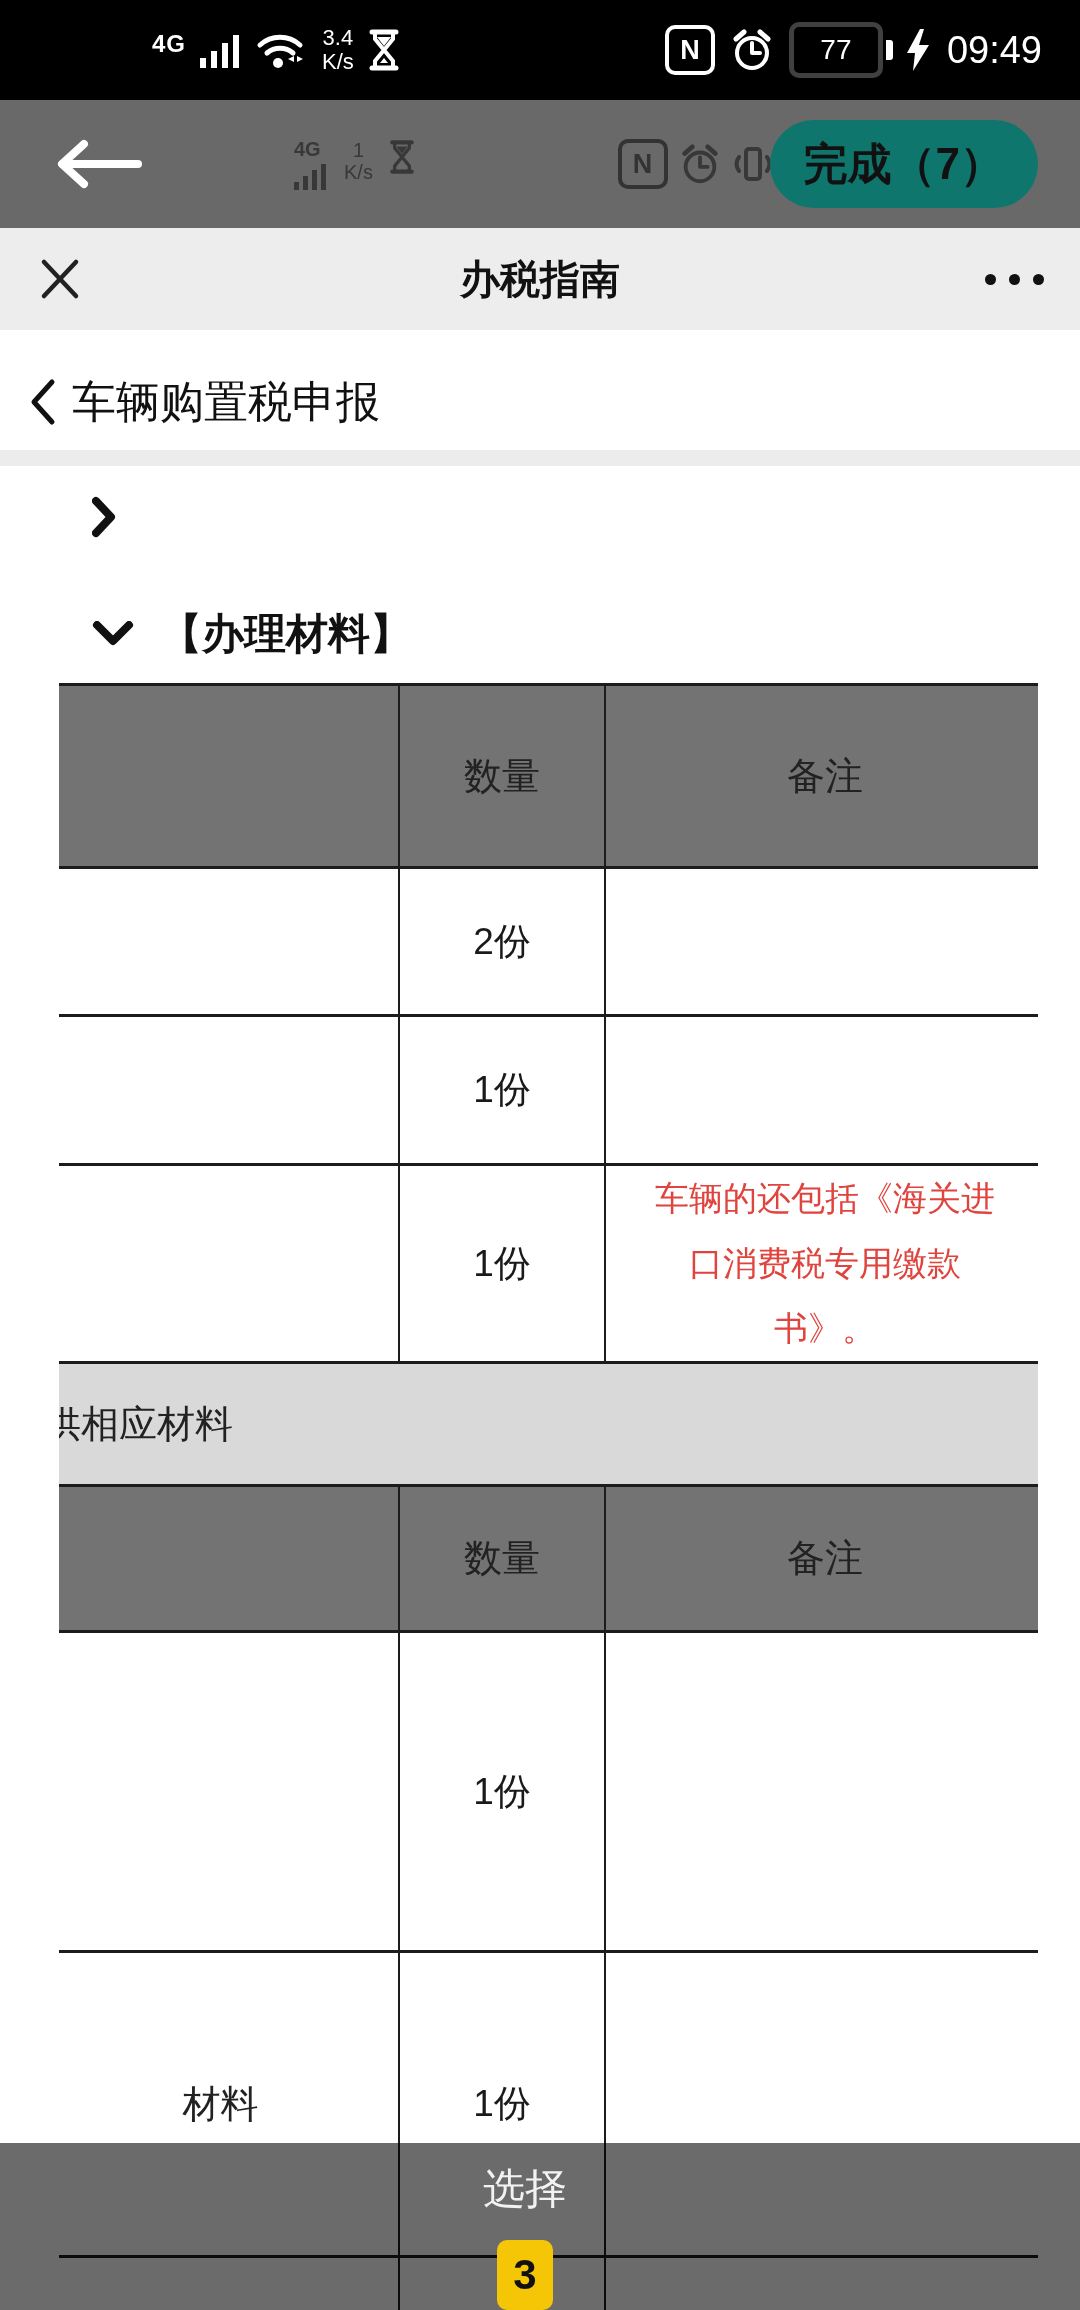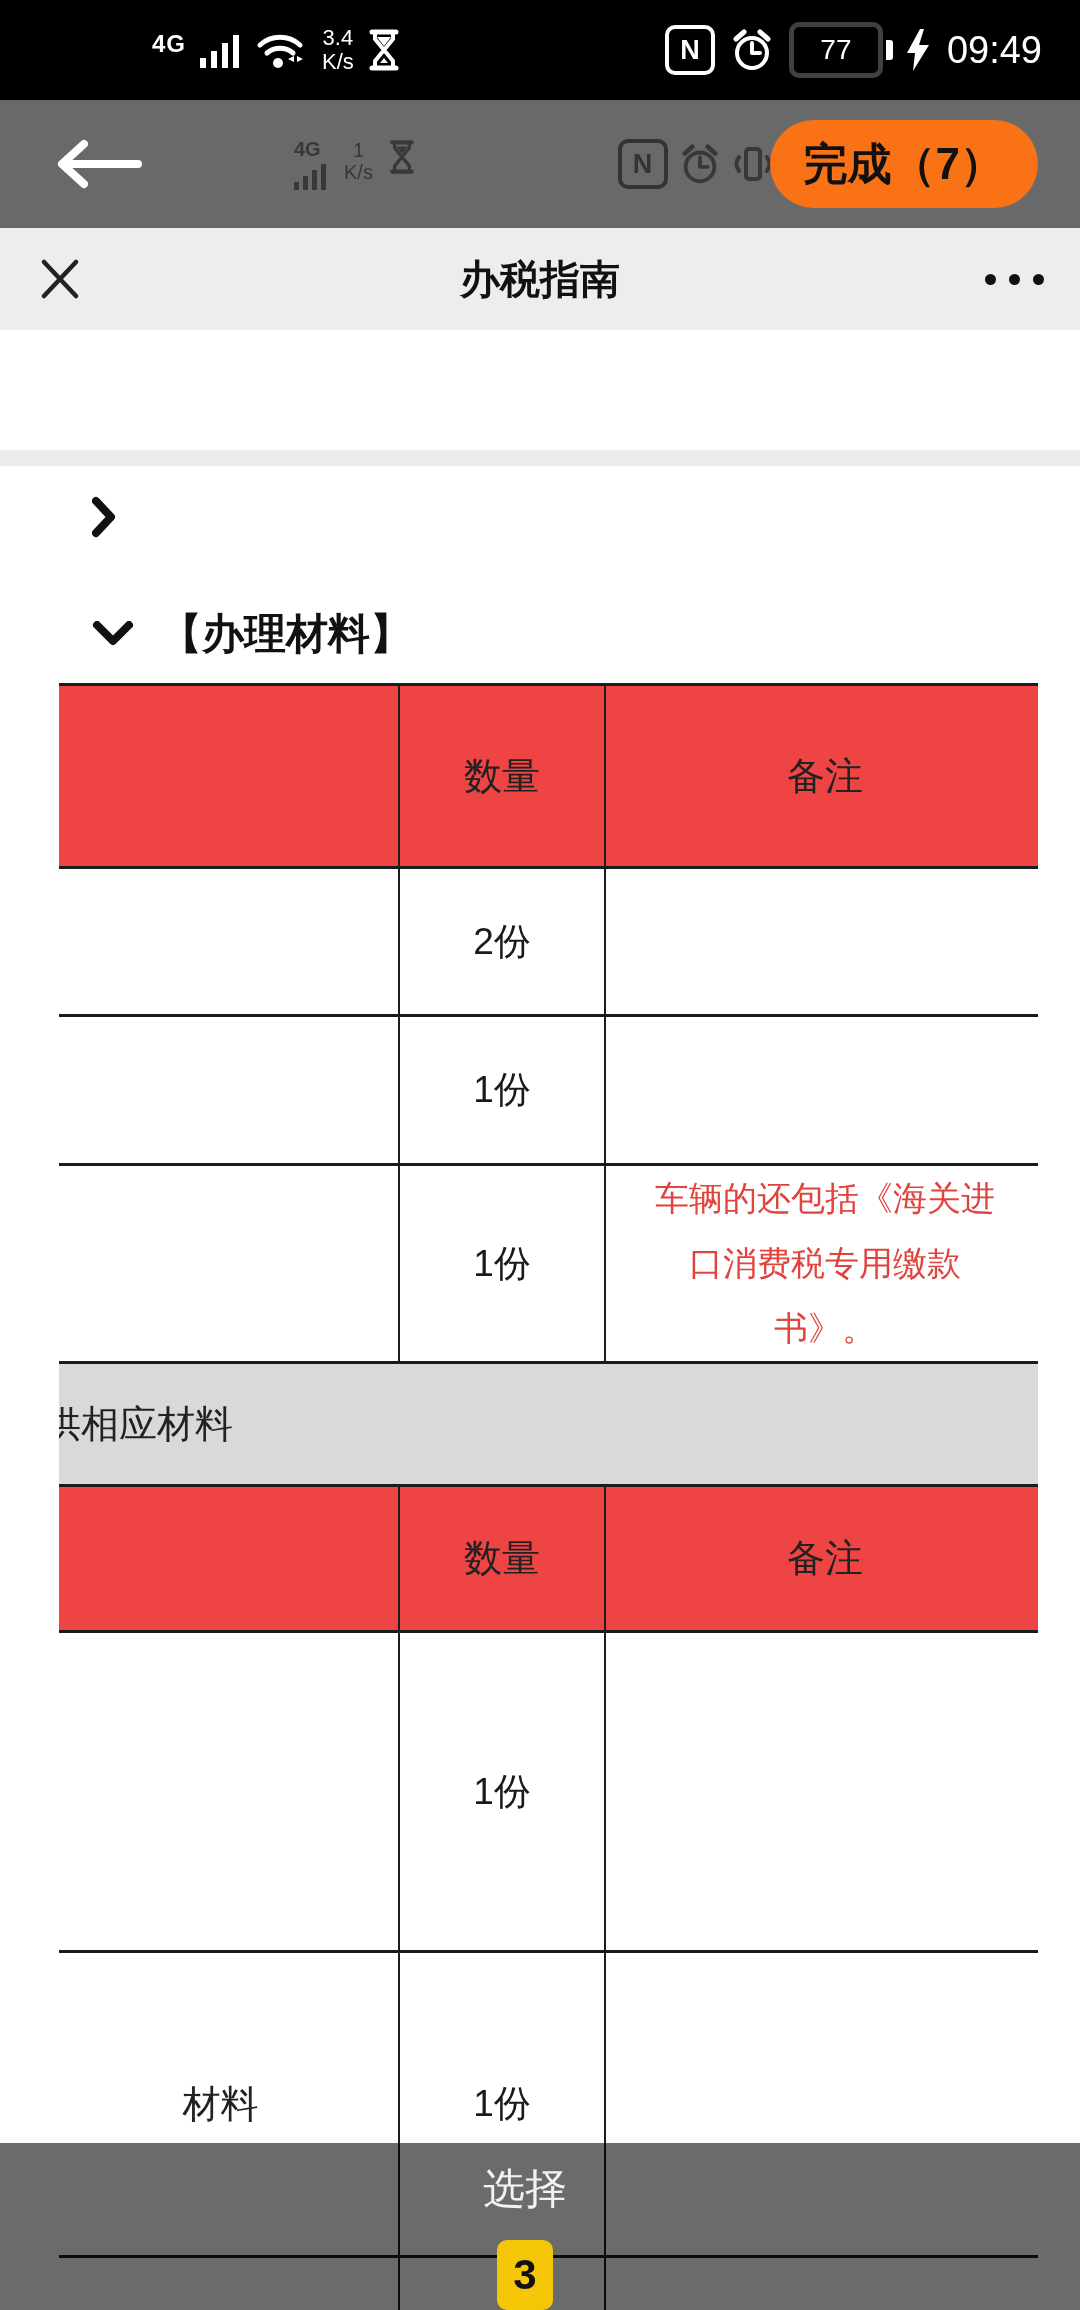--- a/index.html
+++ b/index.html
@@ -37,21 +37,21 @@
   .editor-bar {
     position:absolute; top:100px; left:0; width:1080px; height:128px;
     background:#696969; display:flex; align-items:center;
   }
   .eb-back { margin-left:52px; display:flex; align-items:center; }
   .eb-faded { display:flex; align-items:flex-start; gap:16px; margin-left:150px; color:#383838; }
   .mini-label { font-size:20px; font-weight:700; line-height:20px; }
   .mini-speed { font-size:20px; line-height:22px; text-align:center; color:#383838; }
   .eb-right { display:flex; align-items:center; gap:10px; margin-left:auto; margin-right:42px; }
   .done-btn {
-    min-width:232px; height:88px; border-radius:46px; background:#f97316;
+    min-width:232px; height:88px; border-radius:46px; background:#0f766e;
     color:#111; font-size:44px; font-weight:700; display:flex;
     align-items:center; justify-content:center; padding:0 34px; box-sizing:border-box;
     border:none; margin-left:-14px;
   }
   
   .titlebar {
     position:absolute; top:228px; left:0; width:1080px; height:102px;
     background:#ededed; display:flex; align-items:center;
   }
   .tb-close { margin-left:36px; display:flex; }
@@ -78,21 +78,21 @@
   }
   table.mat { border-collapse:collapse; table-layout:fixed; width:1339px; margin-left:-360px; }
   table.mat td {
     border:2px solid #1c1c1c; border-top-width:3px; border-bottom-width:3px;
     text-align:center; vertical-align:middle; padding:0;
     font-size:37px; color:#1a1a1a;
   }
   td.c1 { width:697px; }
   td.c2 { width:204px; }
   td.c3 { width:438px; }
-  tr.thead td { background:#ef4444; font-size:38px; color:#222; }
+  tr.thead td { background:#737373; font-size:38px; color:#222; }
   tr.h1 td { height:180px; }
   tr.r1 td { height:145px; }
   tr.r2 td { height:146px; }
   tr.r3 td { height:178px; }
   tr.band td { height:120px; background:#d9d9d9; text-align:left; }
   tr.h2 td { height:143px; }
   tr.ra td { height:317px; }
   tr.rb td { height:302px; }
   tr.rc td { height:150px; }
   .clip-text { display:inline-block; margin-left:342px; font-size:38px; color:#222; white-space:nowrap;font-family:Liberation Serif, serif; }
@@ -237,20 +237,28 @@
         <path d="M8 7 L40 41 M40 7 L8 41" stroke="#222" stroke-width="4.5" stroke-linecap="round"></path>
       </svg>
     </span>
     <span class="tb-more">
       <span class="dot"></span>
         <span class="dot"></span>
         <span class="dot"></span>
     </span>
   </div>
 
+  <div class="heading">
+    <span>
+      <svg width="28" height="48" viewBox="0 0 28 48">
+        <path d="M24 4 L6 24 L24 44" stroke="#111" stroke-width="5" fill="none" stroke-linecap="round" stroke-linejoin="round"></path>
+      </svg>
+    </span>
+    <span>车辆购置税申报</span>
+  </div>
   <div class="divider"></div>
 
   <div class="section section-1">
     <span>
       <svg width="24" height="42" viewBox="0 0 24 42">
         <path d="M4 5 L19 21 L4 37" stroke="#111" stroke-width="8" fill="none" stroke-linecap="round" stroke-linejoin="round"></path>
       </svg>
     </span>
   </div>
   <div class="section section-2">

